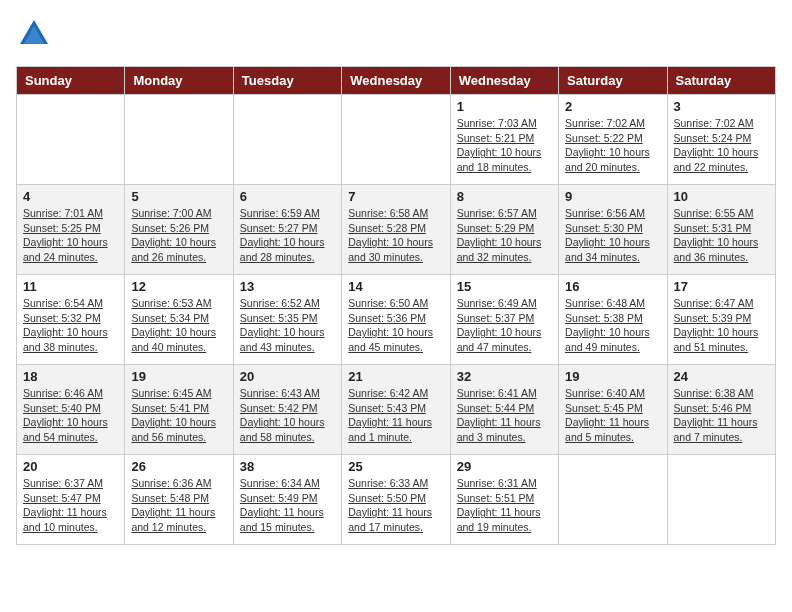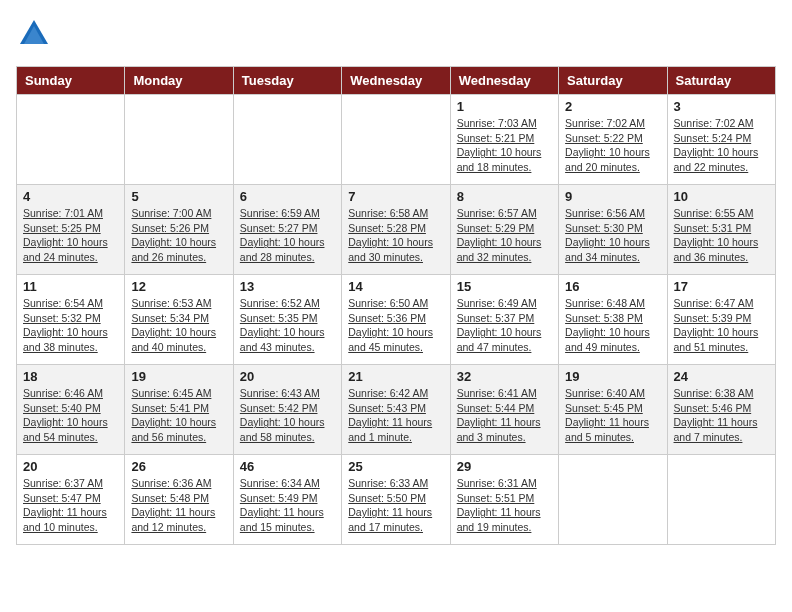--- a/index.html
+++ b/index.html
@@ -232,21 +232,21 @@
       <tr>
         <td>
           <span class="day-number">20</span>
           <div class="day-info">Sunrise: 6:37 AM<br>Sunset: 5:47 PM<br>Daylight: 11 hours<br>and 10 minutes.</div>
         </td>
         <td>
           <span class="day-number">26</span>
           <div class="day-info">Sunrise: 6:36 AM<br>Sunset: 5:48 PM<br>Daylight: 11 hours<br>and 12 minutes.</div>
         </td>
         <td>
-          <span class="day-number">46</span>
+          <span class="day-number">38</span>
           <div class="day-info">Sunrise: 6:34 AM<br>Sunset: 5:49 PM<br>Daylight: 11 hours<br>and 15 minutes.</div>
         </td>
         <td>
           <span class="day-number">25</span>
           <div class="day-info">Sunrise: 6:33 AM<br>Sunset: 5:50 PM<br>Daylight: 11 hours<br>and 17 minutes.</div>
         </td>
         <td>
           <span class="day-number">29</span>
           <div class="day-info">Sunrise: 6:31 AM<br>Sunset: 5:51 PM<br>Daylight: 11 hours<br>and 19 minutes.</div>
         </td>

